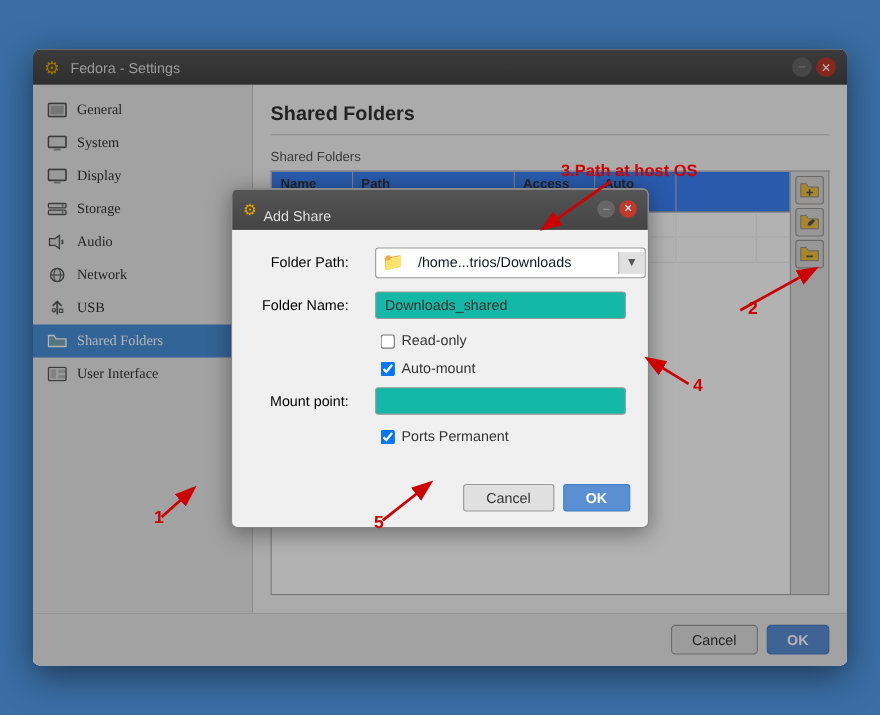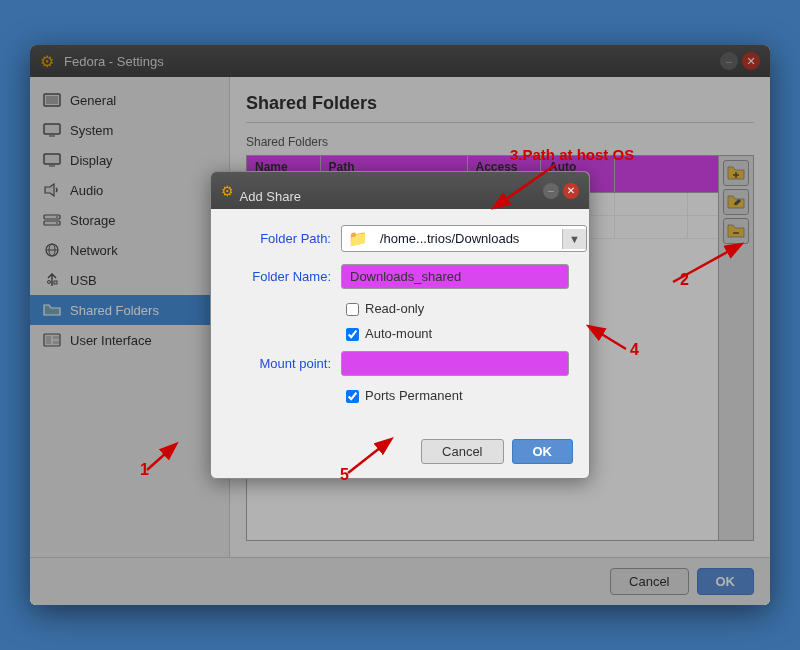--- a/index.html
+++ b/index.html
@@ -90,25 +90,26 @@
       width: 200px;
       background: #e8e8e8;
       border-right: 1px solid #ccc;
       padding: 8px 0;
       display: flex;
       flex-direction: column;
     }
 
     .sidebar-item {
       display: flex;
-      align-items: flex-end;
+      align-items: flex-start;
       gap: 8px;
       padding: 7px 12px;
       cursor: pointer;
       color: #333;
+      font-family: Liberation Serif, serif;
     }
 
     .sidebar-item.active {
       background: #4a90d9;
       color: white;
     }
 
     .sidebar-icon {
       width: 20px;
       height: 16px;
@@ -143,21 +144,21 @@
 
     .section-label {
       font-size: 12px;
       color: #555;
       margin-bottom: 6px;
     }
 
     .table-header {
       display: grid;
       grid-template-columns: 1fr 2fr 1fr 1fr 1fr 30px;
-      background: #d946ef;
+      background: #3b82f6;
       border-bottom: 1px solid #aaa;
       font-weight: bold;
       font-size: 12px;
     }
 
     .table-header-cell {
       padding: 4px 8px;
       border-right: 1px solid #bbb;
       color: #333;
     }
@@ -291,40 +292,40 @@
 
     .form-row {
       display: flex;
       align-items: center;
       margin-bottom: 12px;
     }
 
     .form-label {
       width: 110px;
       font-size: 13px;
-      color: #1d4ed8;
+      color: #000000;
       text-align: right;
-      padding-right: 10px;
+      padding-right: 24px;
       flex-shrink: 0;
     }
 
     .form-control {
       flex: 1;
       display: flex;
       align-items: center;
       gap: 4px;
     }
 
     .input-field {
       flex: 1;
       padding: 4px 8px;
       border: 1px solid #999;
       border-radius: 3px;
       font-size: 13px;
-      background: #d946ef;
+      background: #14b8a6;
       color: #333;
     }
 
     .input-with-folder {
       display: flex;
       align-items: center;
       flex: 1;
       border: 1px solid #999;
       border-radius: 3px;
       background: white;
@@ -443,36 +444,36 @@
           <svg viewBox="0 0 18 14" fill="none">
               <rect x="1" y="1" width="16" height="10" rx="1" stroke="#555" stroke-width="1.5" fill="#ddd"></rect>
               <rect x="6" y="12" width="6" height="2" fill="#999"></rect>
             </svg>
         </span>
         <span>Display</span>
       </div>
       <div class="sidebar-item">
         <span class="sidebar-icon">
           <svg viewBox="0 0 18 14" fill="none">
-              <polygon points="2,4 7,4 11,1 11,13 7,10 2,10" stroke="#555" stroke-width="1.2" fill="#ddd"></polygon>
-              <path d="M13,5 Q15,7 13,9" stroke="#555" stroke-width="1.5" fill="none"></path>
-            </svg>
-        </span>
-        <span>Audio</span>
-      </div>
-      <div class="sidebar-item">
-        <span class="sidebar-icon">
-          <svg viewBox="0 0 18 14" fill="none">
               <rect x="1" y="2" width="16" height="4" rx="1" stroke="#555" stroke-width="1.2" fill="#ddd"></rect>
               <rect x="1" y="8" width="16" height="4" rx="1" stroke="#555" stroke-width="1.2" fill="#ddd"></rect>
               <circle cx="14" cy="4" r="1" fill="#888"></circle>
               <circle cx="14" cy="10" r="1" fill="#888"></circle>
             </svg>
         </span>
         <span>Storage</span>
+      </div>
+      <div class="sidebar-item">
+        <span class="sidebar-icon">
+          <svg viewBox="0 0 18 14" fill="none">
+              <polygon points="2,4 7,4 11,1 11,13 7,10 2,10" stroke="#555" stroke-width="1.2" fill="#ddd"></polygon>
+              <path d="M13,5 Q15,7 13,9" stroke="#555" stroke-width="1.5" fill="none"></path>
+            </svg>
+        </span>
+        <span>Audio</span>
       </div>
       <div class="sidebar-item">
         <span class="sidebar-icon">
           <svg viewBox="0 0 18 14" fill="none">
               <circle cx="9" cy="7" r="6" stroke="#555" stroke-width="1.2" fill="#ddd"></circle>
               <ellipse cx="9" cy="7" rx="3" ry="6" stroke="#555" stroke-width="1"></ellipse>
               <line x1="3" y1="7" x2="15" y2="7" stroke="#555" stroke-width="1"></line>
             </svg>
         </span>
         <span>Network</span>

